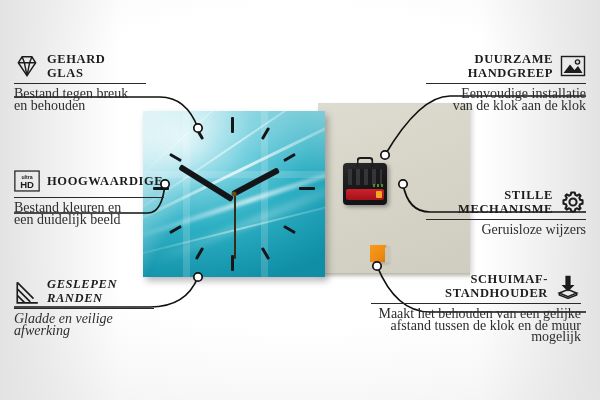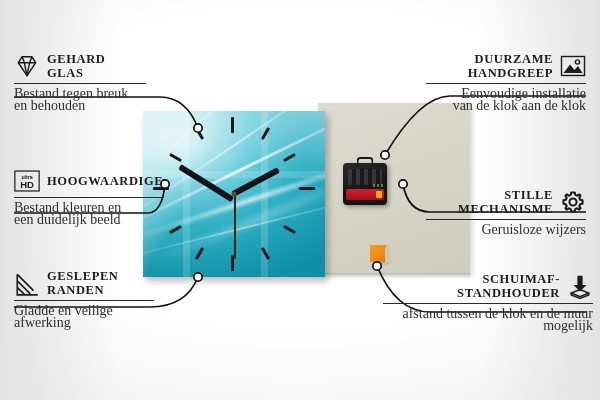--- a/index.html
+++ b/index.html
@@ -205,21 +205,21 @@
       </span>
       <div>
         <div class="co-title">HOOGWAARDIGE</div>
       </div>
     </div>
     <div class="co-rule"></div>
     <div class="co-sub">Bestand kleuren en</div>
     <div class="co-sub">een duidelijk beeld</div>
   </div>
 
-  <div class="callout left" style="left:14px;top:269px;width:140px;">
+  <div class="callout left" style="left:14px;top:277px;width:140px;font-style:italic;">
     <div class="co-head">
       <span class="ico">
         <svg viewBox="0 0 24 24" fill="none" stroke="currentColor" stroke-width="1.6">
           <path d="M3 4 L18 19 M3 10 L15 22 M3 16 L10 23 M3 4 L3 23 L22 23" stroke-width="1.5"></path>
         </svg>
       </span>
       <div>
         <div class="co-title">GESLEPEN</div>
         <div class="co-title">RANDEN</div>
       </div>
@@ -258,31 +258,32 @@
         <svg viewBox="0 0 24 24" fill="none" stroke="currentColor" stroke-width="1.9">
           <path d="M12 3.2 L13.6 3.2 L14.1 5.4 L15.9 6.2 L17.8 5 L19 6.2 L17.8 8.1 L18.6 9.9 L20.8 10.4 L20.8 12 L20.8 13.6 L18.6 14.1 L17.8 15.9 L19 17.8 L17.8 19 L15.9 17.8 L14.1 18.6 L13.6 20.8 L12 20.8 L10.4 20.8 L9.9 18.6 L8.1 17.8 L6.2 19 L5 17.8 L6.2 15.9 L5.4 14.1 L3.2 13.6 L3.2 12 L3.2 10.4 L5.4 9.9 L6.2 8.1 L5 6.2 L6.2 5 L8.1 6.2 L9.9 5.4 L10.4 3.2 Z" stroke-linejoin="round"></path>
           <circle cx="12" cy="12" r="3.3"></circle>
         </svg>
       </span>
     </div>
     <div class="co-rule"></div>
     <div class="co-sub">Geruisloze wijzers</div>
   </div>
 
-  <div class="callout right" style="right:7px;top:272px;width:210px;">
+  <div class="callout right" style="right:19px;top:272px;width:210px;">
     <div class="co-head">
       <div>
         <div class="co-title">SCHUIMAF-</div>
         <div class="co-title">STANDHOUDER</div>
       </div>
       <span class="ico">
         <svg viewBox="0 0 24 24" fill="none" stroke="currentColor" stroke-width="1.4">
           <path d="M9.6 2.5 H14.4 V11 H18 L12 17 L6 11 H9.6 Z" fill="currentColor" stroke="none"></path>
           <path d="M4 18.5 L12 15.2 L20 18.5 L12 21.8 Z"></path>
           <path d="M4 18.5 V20.3 L12 23.4 L20 20.3 V18.5"></path>
         </svg>
       </span>
     </div>
     <div class="co-rule"></div>
+    <div class="co-sub">Maakt het behouden van een gelijke</div>
     <div class="co-sub">afstand tussen de klok en de muur mogelijk</div>
   </div>
 
 </div>
 
 </body></html>

